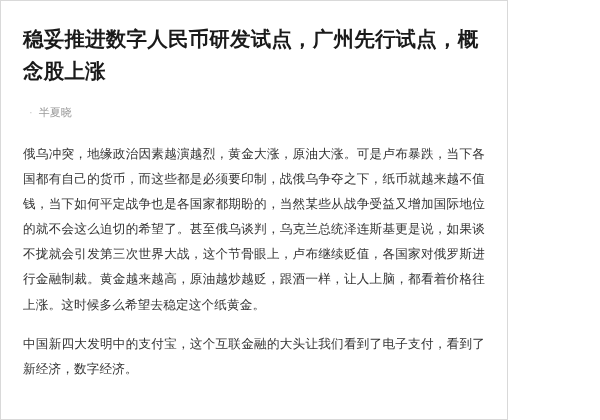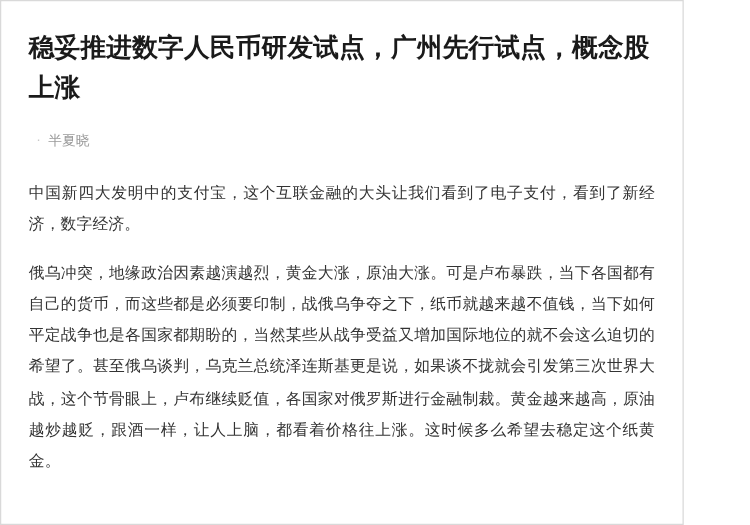--- a/index.html
+++ b/index.html
@@ -9,21 +9,21 @@
   body {
     width: 600px;
     height: 420px;
     background: #ffffff;
     font-family: "Liberation Sans", sans-serif;
     color: #222222;
     overflow: hidden;
   }
   .page {
     position: relative;
-    width: 547px;
+    width: 508px;
     height: 420px;
     box-sizing: border-box;
     border: 1px solid #d9d9d9;
     background: #ffffff;
   }
   .content {
     padding: 22px 22px 0 22px;
   }
   .article-title {
     font-size: 20.5px;
@@ -68,18 +68,18 @@
 <div class="page">
   <div class="content">
 
     <h1 class="article-title">稳妥推进数字人民币研发试点，广州先行试点，概念股上涨</h1>
 
     <div class="meta-row">
       <span class="meta-sep">·</span>
       <span class="meta-author">半夏晓</span>
     </div>
 
+    <p class="body-text">俄乌冲突，地缘政治因素越演越烈，黄金大涨，原油大涨。可是卢布暴跌，当下各国都有自己的货币，而这些都是必须要印制，战俄乌争夺之下，纸币就越来越不值钱，当下如何平定战争也是各国家都期盼的，当然某些从战争受益又增加国际地位的就不会这么迫切的希望了。甚至俄乌谈判，乌克兰总统泽连斯基更是说，如果谈不拢就会引发第三次世界大战，这个节骨眼上，卢布继续贬值，各国家对俄罗斯进行金融制裁。黄金越来越高，原油越炒越贬，跟酒一样，让人上脑，都看着价格往上涨。这时候多么希望去稳定这个纸黄金。</p>
+
     <p class="body-text">中国新四大发明中的支付宝，这个互联金融的大头让我们看到了电子支付，看到了新经济，数字经济。</p>
-
-    <p class="body-text">俄乌冲突，地缘政治因素越演越烈，黄金大涨，原油大涨。可是卢布暴跌，当下各国都有自己的货币，而这些都是必须要印制，战俄乌争夺之下，纸币就越来越不值钱，当下如何平定战争也是各国家都期盼的，当然某些从战争受益又增加国际地位的就不会这么迫切的希望了。甚至俄乌谈判，乌克兰总统泽连斯基更是说，如果谈不拢就会引发第三次世界大战，这个节骨眼上，卢布继续贬值，各国家对俄罗斯进行金融制裁。黄金越来越高，原油越炒越贬，跟酒一样，让人上脑，都看着价格往上涨。这时候多么希望去稳定这个纸黄金。</p>
 
   </div>
 </div>
 
 </body></html>

